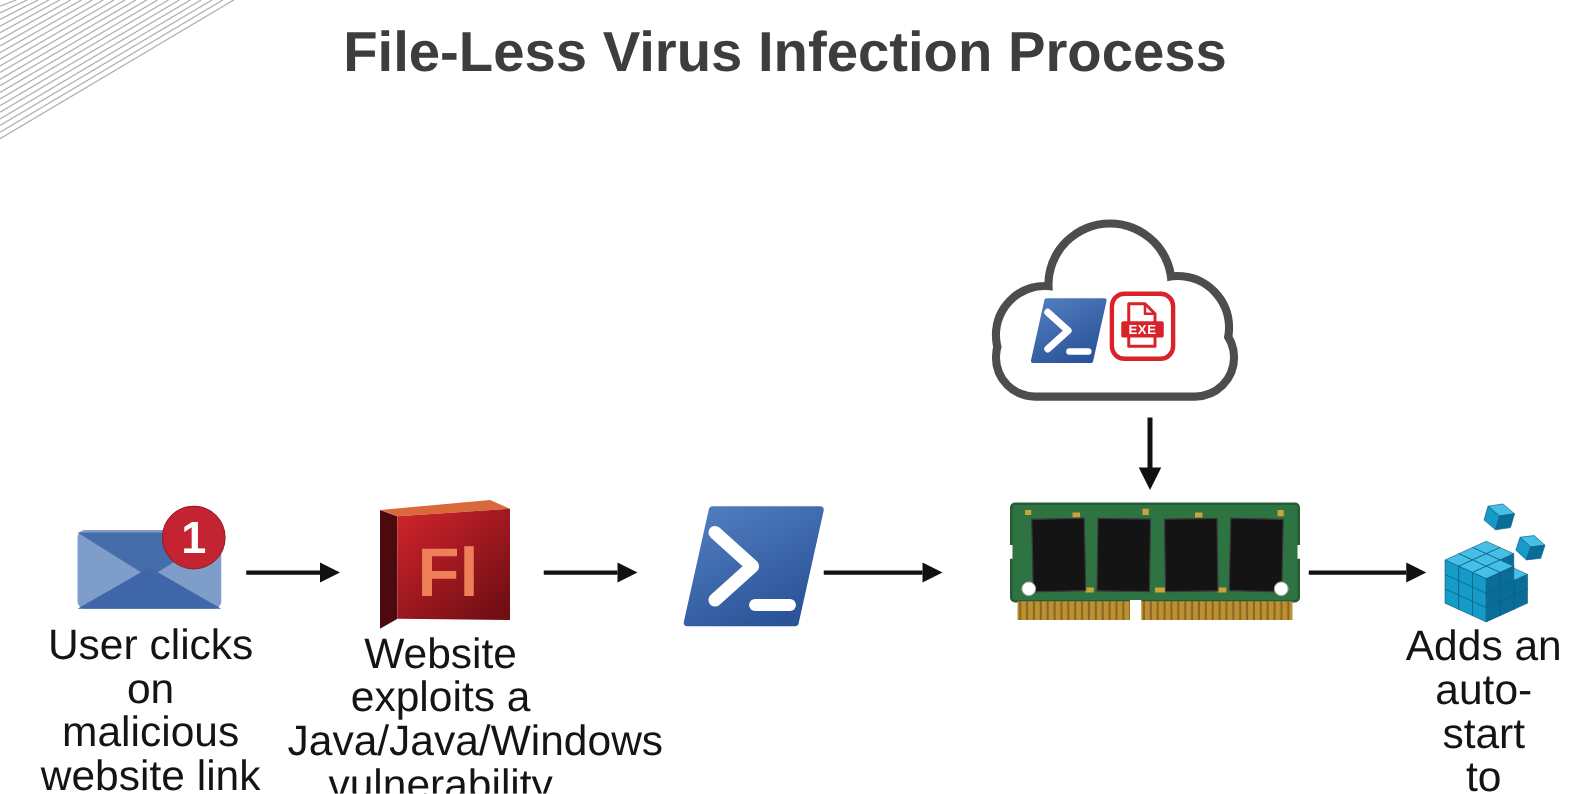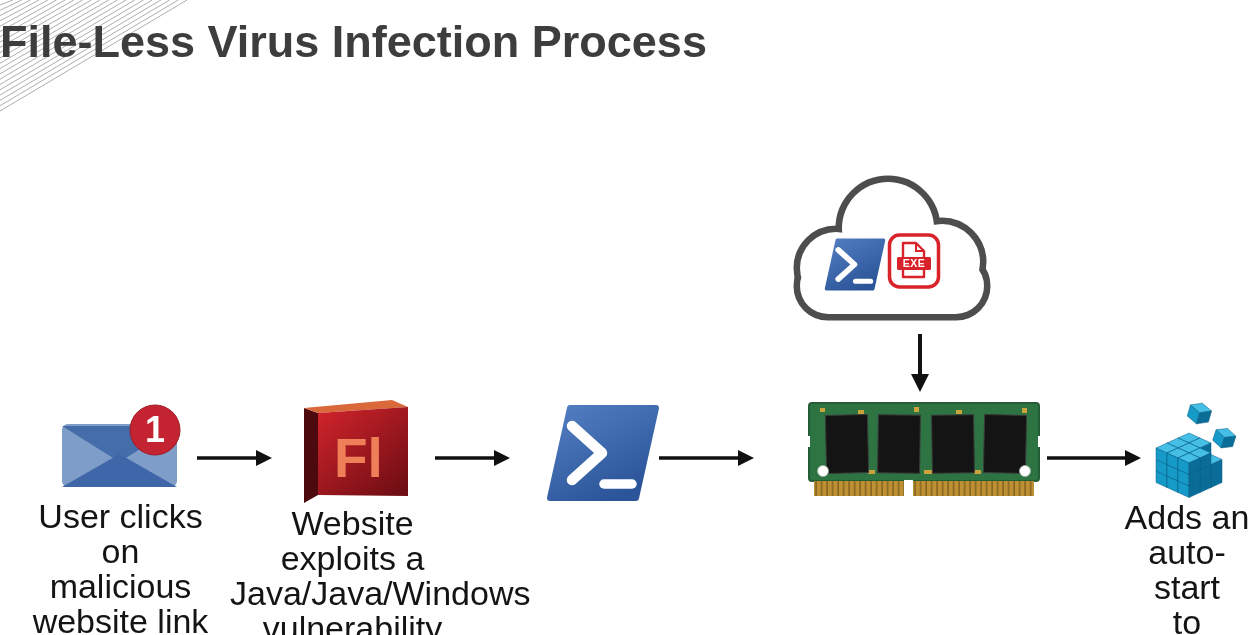--- a/index.html
+++ b/index.html
@@ -3,21 +3,21 @@
 <meta charset="utf-8">
 <style>
   html,body{margin:0;padding:0;background:#ffffff;}
   #canvas{
     position:relative;width:1256px;height:635px;overflow:hidden;background:#ffffff;
     font-family:"Liberation Sans",sans-serif;
   }
   .abs{position:absolute;}
   #page-title{
     position:absolute;left:0;right:0;top:16px;margin:0;
-    font-size:45px;font-weight:700;color:#3d3d3d;
+    text-align:center;font-size:45px;font-weight:700;color:#3d3d3d;
     letter-spacing:0px;
   }
   .step-label{
     position:absolute;text-align:center;color:#141414;
     font-size:34px;line-height:35px;white-space:pre-line;
   }
 </style>
 </head>
 <body>
 

